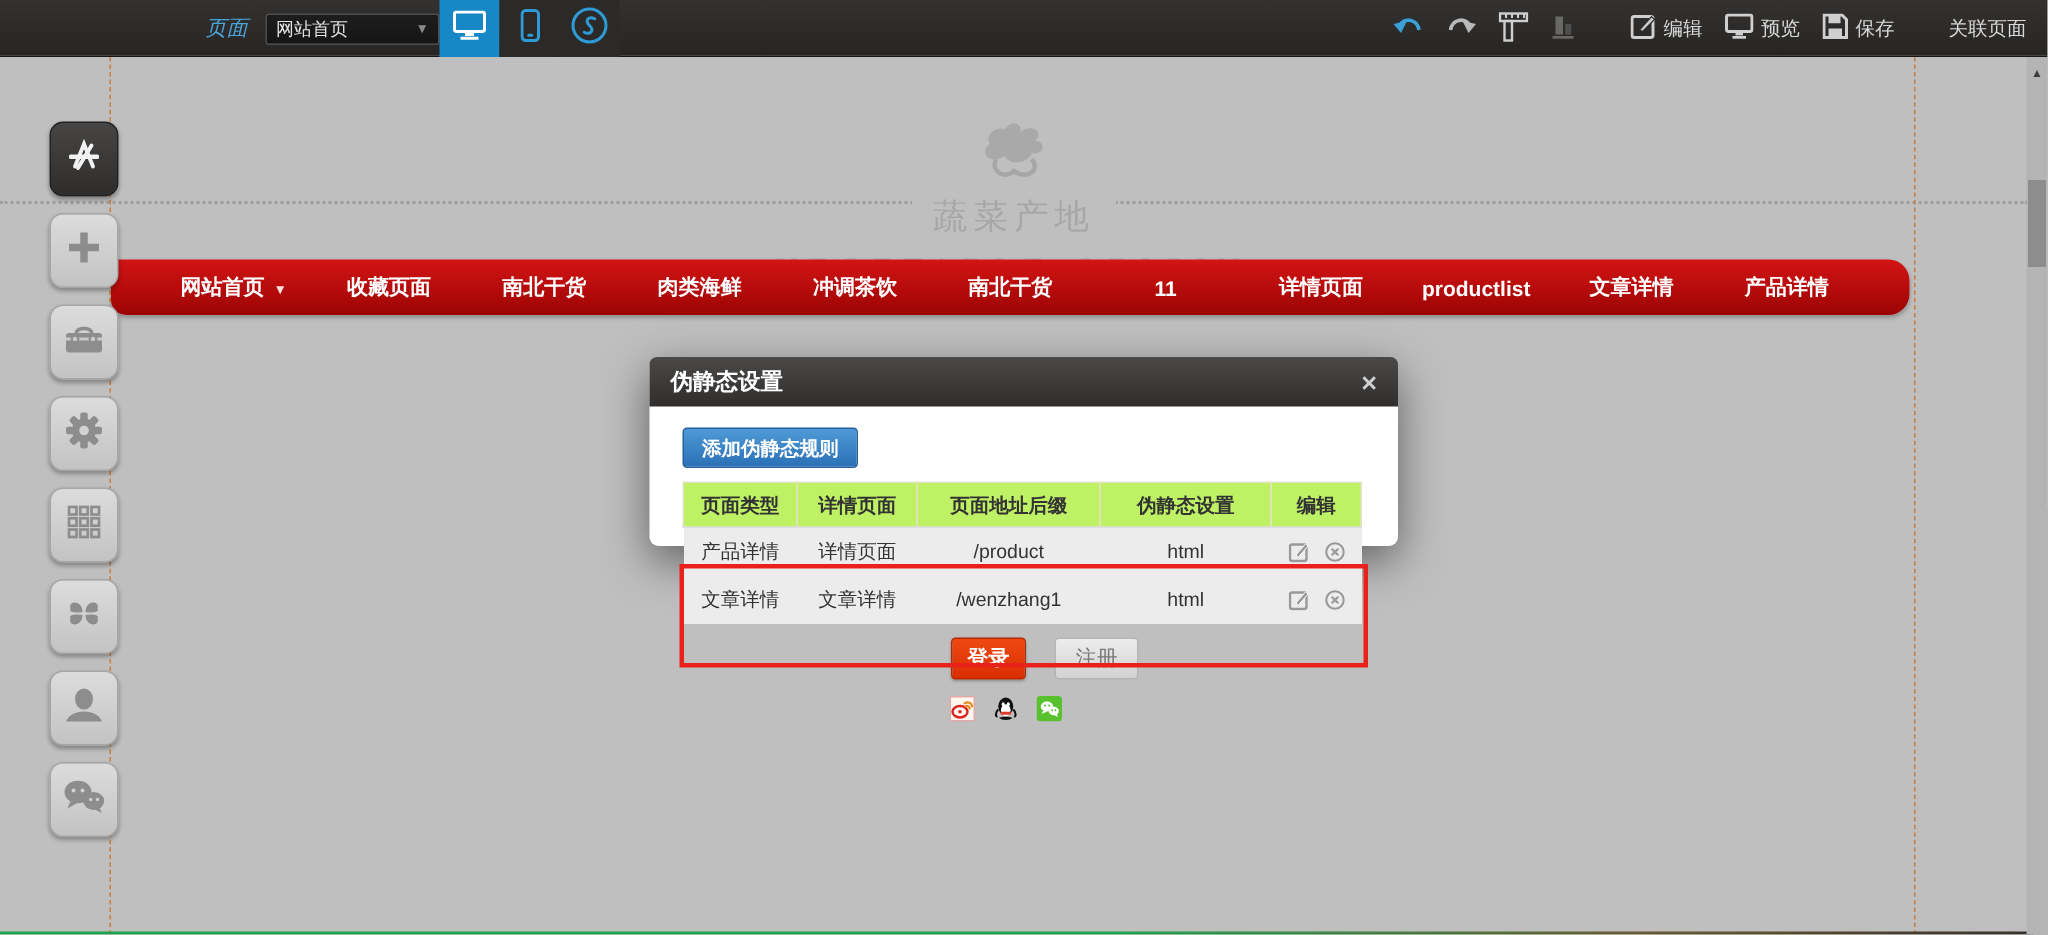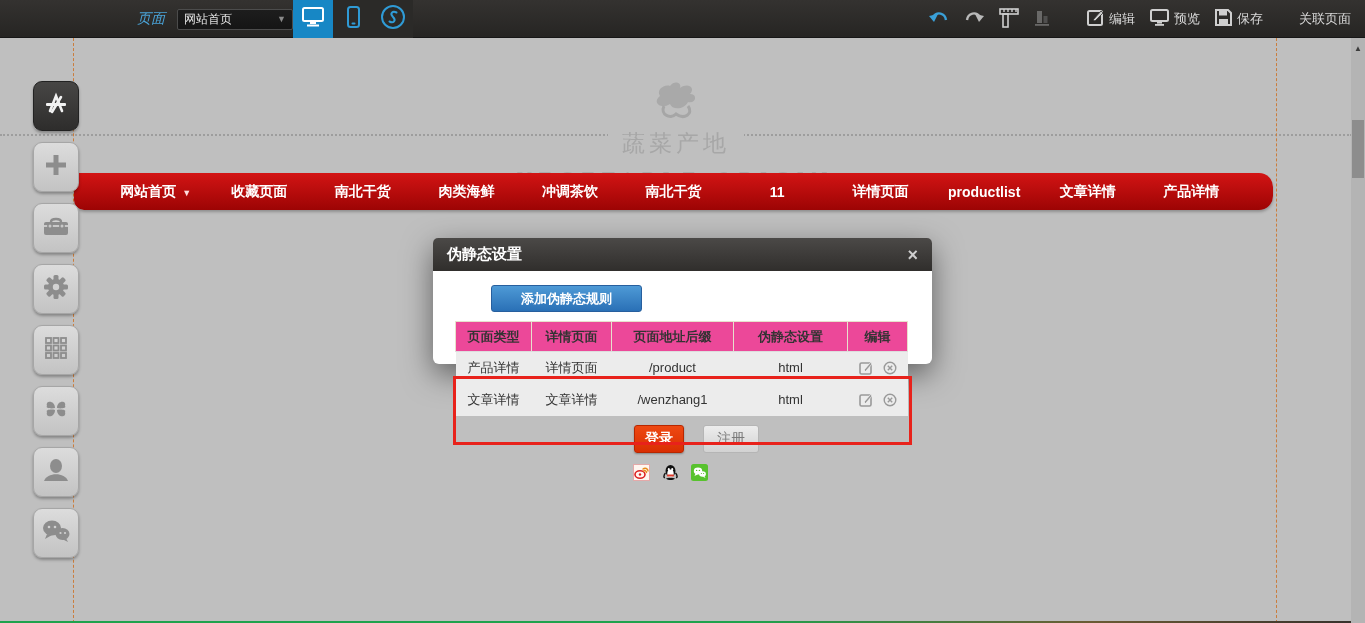--- a/index.html
+++ b/index.html
@@ -72,24 +72,24 @@
   .social-ic { width:17px; height:17px; cursor:pointer; }
 
   
   .overlay-dialog { position:absolute; left:433px; top:238px; width:499px; height:126px; z-index:60;
     background:#fff; border-radius:6px; box-shadow:0 10px 30px rgba(0,0,0,.5); }
   .dlg-head { height:33px; background:linear-gradient(#4b4947,#302e2c); border-radius:5px 5px 0 0;
     display:flex; align-items:center; padding:0 14px; }
   .dlg-title { color:#fff; font-size:15px; font-weight:bold; }
   .dlg-close { margin-left:auto; color:#cfcfcf; font-size:18px; line-height:1; cursor:pointer; font-weight:bold; }
   .dlg-body { position:relative; padding:14px 22px 0; }
-  .add-rule-btn { height:27px; padding:0 29px; background:linear-gradient(#4e9ad6,#2a70b6);
-    border:1px solid #275f9e; border-radius:3px; color:#fff; font-size:13px; font-weight:bold; cursor:pointer;margin-left:36px; }
+  .add-rule-btn { height:27px; padding:0 12px; background:linear-gradient(#4e9ad6,#2a70b6);
+    border:1px solid #275f9e; border-radius:3px; color:#fff; font-size:13px; font-weight:bold; cursor:pointer; }
   .rule-table { width:452px; margin-top:9px; border-collapse:collapse; font-size:13px; table-layout:fixed; }
-  .rule-table th { background:#ec4899; border:1px solid #e7e1cc; border-bottom:1px solid #ddd;
+  .rule-table th { background:#bef264; border:1px solid #e7e1cc; border-bottom:1px solid #ddd;
     height:30px; font-weight:bold; color:#333; }
   .rule-table td { background:#ececec; height:32px; text-align:center; color:#333; border:none; }
   .col-type{width:76px}.col-link{width:80px}.col-prefix{width:122px}.col-suffix{width:114px}.col-edit{width:60px}
   .row-icons { display:flex; gap:10px; justify-content:center; align-items:center; }
   .row-icons svg { cursor:pointer; }
   .red-highlight { position:absolute; left:20px; top:105px; width:459px; height:69px;
     border:3px solid #e8221b; z-index:8; pointer-events:none; }
 </style>
 </head>
 <body>

